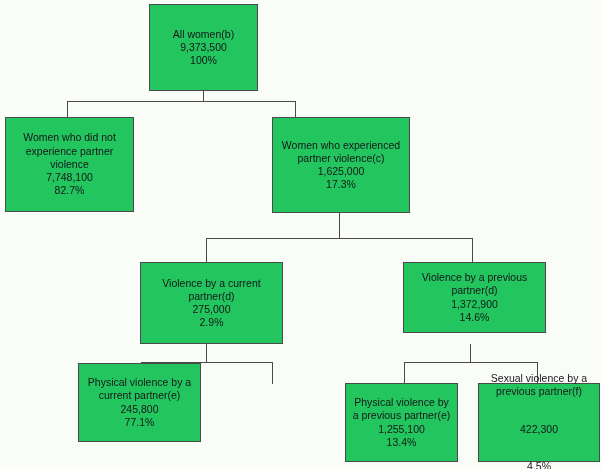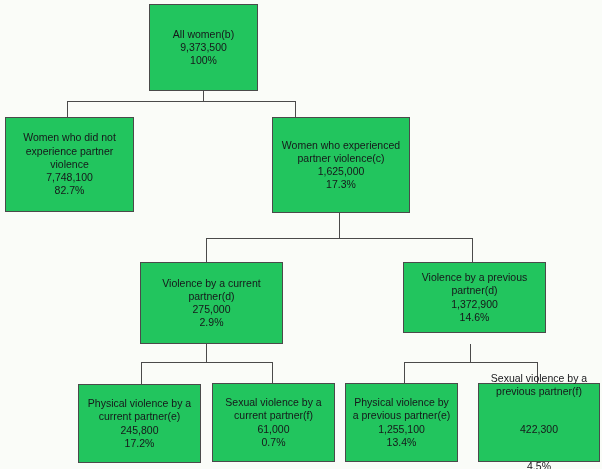--- a/index.html
+++ b/index.html
@@ -104,31 +104,26 @@
     <span class="line">275,000</span>
     <span class="line">2.9%</span>
   </div>
 
   <div class="node" style="left:403px; top:262px; width:143px; height:71px;">
     <span class="line label">Violence by a previous partner(d)</span>
     <span class="line">1,372,900</span>
     <span class="line">14.6%</span>
   </div>
 
-  <div class="node" style="left:78px; top:384px; width:123px; height:79px;">
+  <div class="node" style="left:78px; top:363px; width:123px; height:79px;">
     <span class="line label">Physical violence by a current partner(e)</span>
     <span class="line">245,800</span>
-    <span class="line">17.2%</span>
+    <span class="line">77.1%</span>
   </div>
 
-  <div class="node" style="left:212px; top:383px; width:123px; height:79px;">
-    <span class="line label">Sexual violence by a current partner(f)</span>
-    <span class="line">61,000</span>
-    <span class="line">0.7%</span>
-  </div>
 
   <div class="node" style="left:345px; top:383px; width:113px; height:79px;">
     <span class="line label">Physical violence by a previous partner(e)</span>
     <span class="line">1,255,100</span>
     <span class="line">13.4%</span>
   </div>
 
   <div class="node" style="left:478px; top:383px; width:122px; height:79px;gap:24px;">
     <span class="line label">Sexual violence by a previous partner(f)</span>
     <span class="line">422,300</span>

